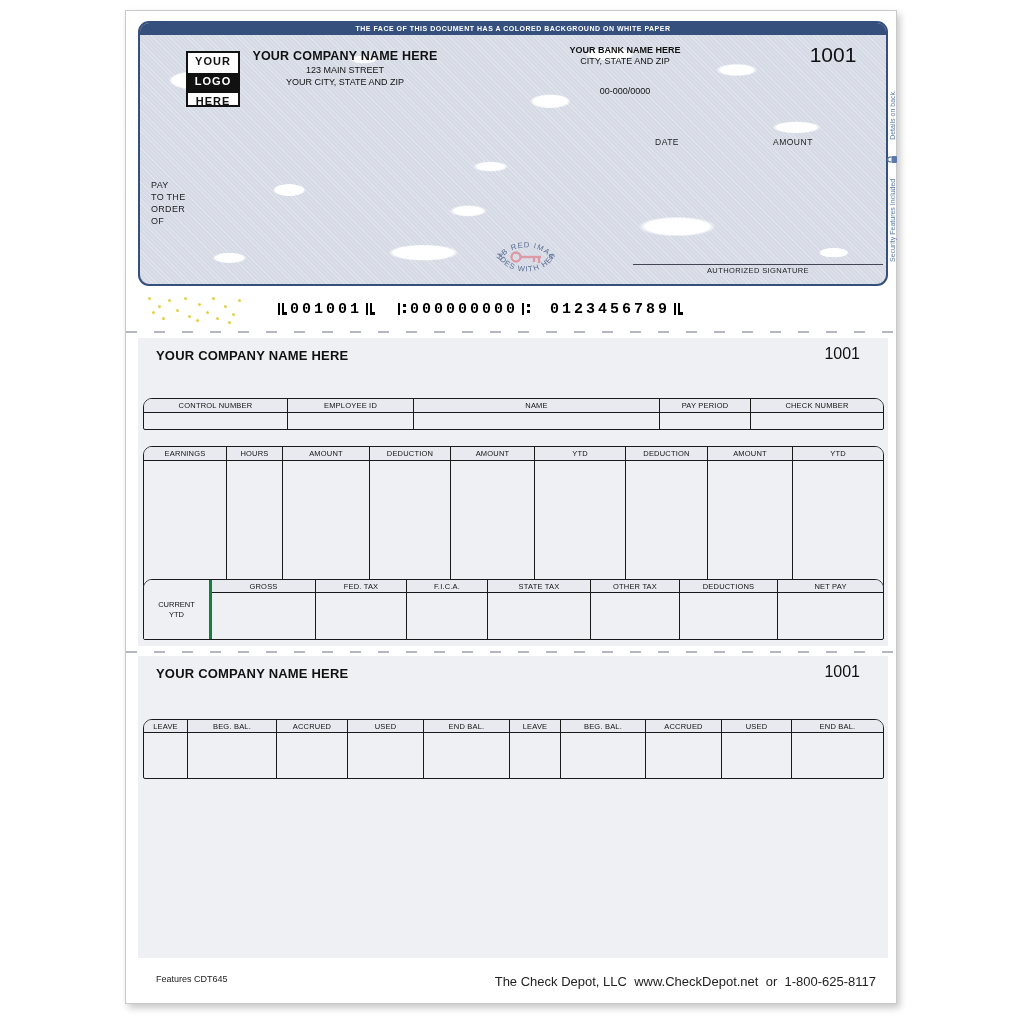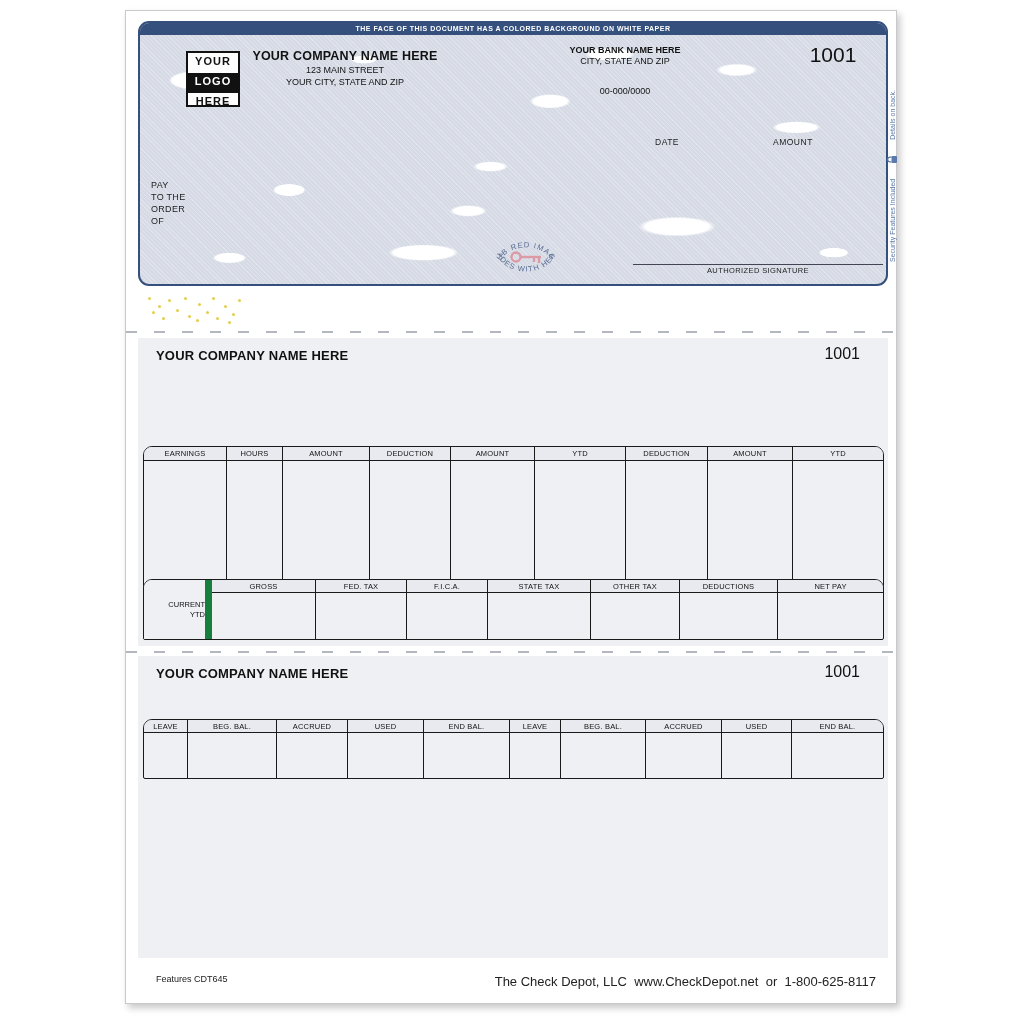--- a/index.html
+++ b/index.html
@@ -114,22 +114,22 @@
   .grid .th {
     background:#e8eaef; border-bottom:1px solid #1a1a1a;
     font-size:7.5px; letter-spacing:.2px; color:#111;
     display:flex; align-items:center; justify-content:center;
   }
   .grid .noR { border-right:none; }
   .tA { top:60px; grid-template-columns:144px 126px 246px 91px 132px; grid-template-rows:14px 16px; }
   .tB { top:108px; grid-template-columns:83px 56px 87px 81px 84px 91px 82px 85px 90px; grid-template-rows:14px 134px; }
   .tC { top:241px; grid-template-columns:68px 104px 91px 81px 103px 89px 98px 105px; grid-template-rows:13px 46px; }
   .tC .ytd-label {
-    grid-row:1 / 3; border-right:7px solid #15803d; background:#eef0f4;
-    display:flex; flex-direction:column; align-items:flex-end; justify-content:center;
+    grid-row:1 / 3; border-right:3px solid #15803d; background:#eef0f4;
+    display:flex; flex-direction:column; align-items:center; justify-content:center;
     font-size:7.5px; color:#111; line-height:10px;
   }
   .tD { top:63px; grid-template-columns:44px 89px 71px 76px 86px 51px 85px 76px 70px 91px; grid-template-rows:13px 45px; }
 
   
   .footer-left { position:absolute; left:30px; top:963px; font-size:9px; color:#222; }
   .footer-right { position:absolute; right:20px; top:963px; font-size:13px; color:#222; white-space:pre; }
 </style>
 </head>
 <body>
@@ -197,28 +197,52 @@
   <div class="side-text">
     <span>Security Features Included</span>
     <svg class="lock" width="9" height="11" viewBox="0 0 9 11">
       <path d="M2.2 4.5 V3 a2.3 2.3 0 0 1 4.6 0 V4.5" fill="none" stroke="#5b79ab" stroke-width="1.2"></path>
       <rect x="1" y="4.5" width="7" height="5.5" rx="1" fill="#5b79ab"></rect>
     </svg>
     <span>Details on back.</span>
   </div>
 
   <div class="dots"></div>
+  <div class="micr">
+    <span class="msym onus"></span>
+      <span>001001</span>
+      <span class="msym onus"></span>
+    <span class="gap"></span>
+    <span class="msym transit"></span>
+      <span>000000000</span>
+      <span class="msym transit"></span>
+    <span class="gap"></span>
+    <span>0123456789</span>
+      <span class="msym onus"></span>
+  </div>
 
   <div class="perf p1"></div>
   <div class="perf p2"></div>
 
   <div class="panel mid">
     <div class="stub-company">YOUR COMPANY NAME HERE</div>
     <div class="stub-number">1001</div>
 
+    <div class="grid tA">
+      <div class="th">CONTROL NUMBER</div>
+      <div class="th">EMPLOYEE ID</div>
+      <div class="th">NAME</div>
+      <div class="th">PAY PERIOD</div>
+      <div class="th noR">CHECK NUMBER</div>
+      <div class="td"></div>
+      <div class="td"></div>
+      <div class="td"></div>
+      <div class="td"></div>
+      <div class="td noR"></div>
+    </div>
 
     <div class="grid tB">
       <div class="th">EARNINGS</div>
       <div class="th">HOURS</div>
       <div class="th">AMOUNT</div>
       <div class="th">DEDUCTION</div>
       <div class="th">AMOUNT</div>
       <div class="th">YTD</div>
       <div class="th">DEDUCTION</div>
       <div class="th">AMOUNT</div>

